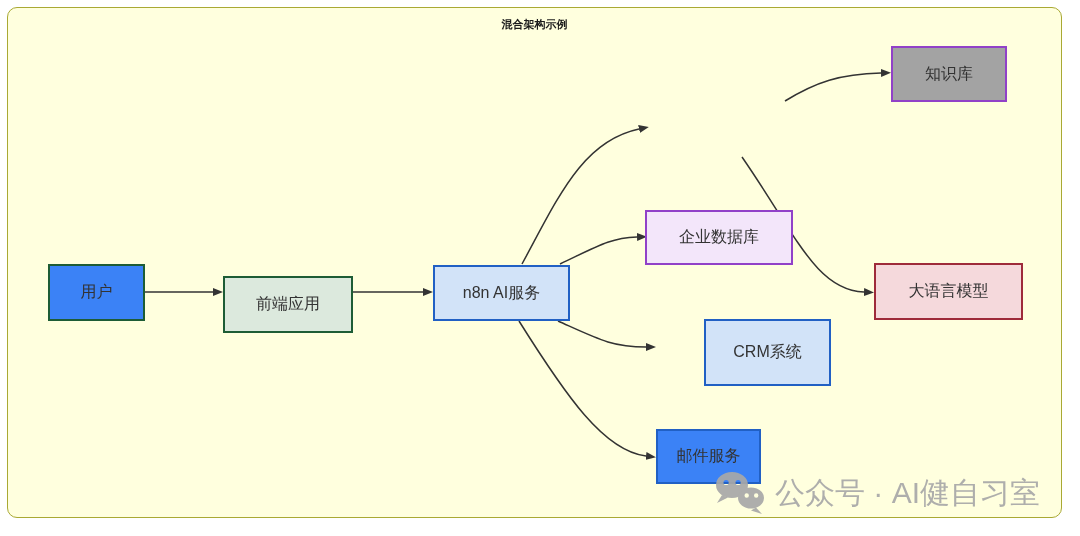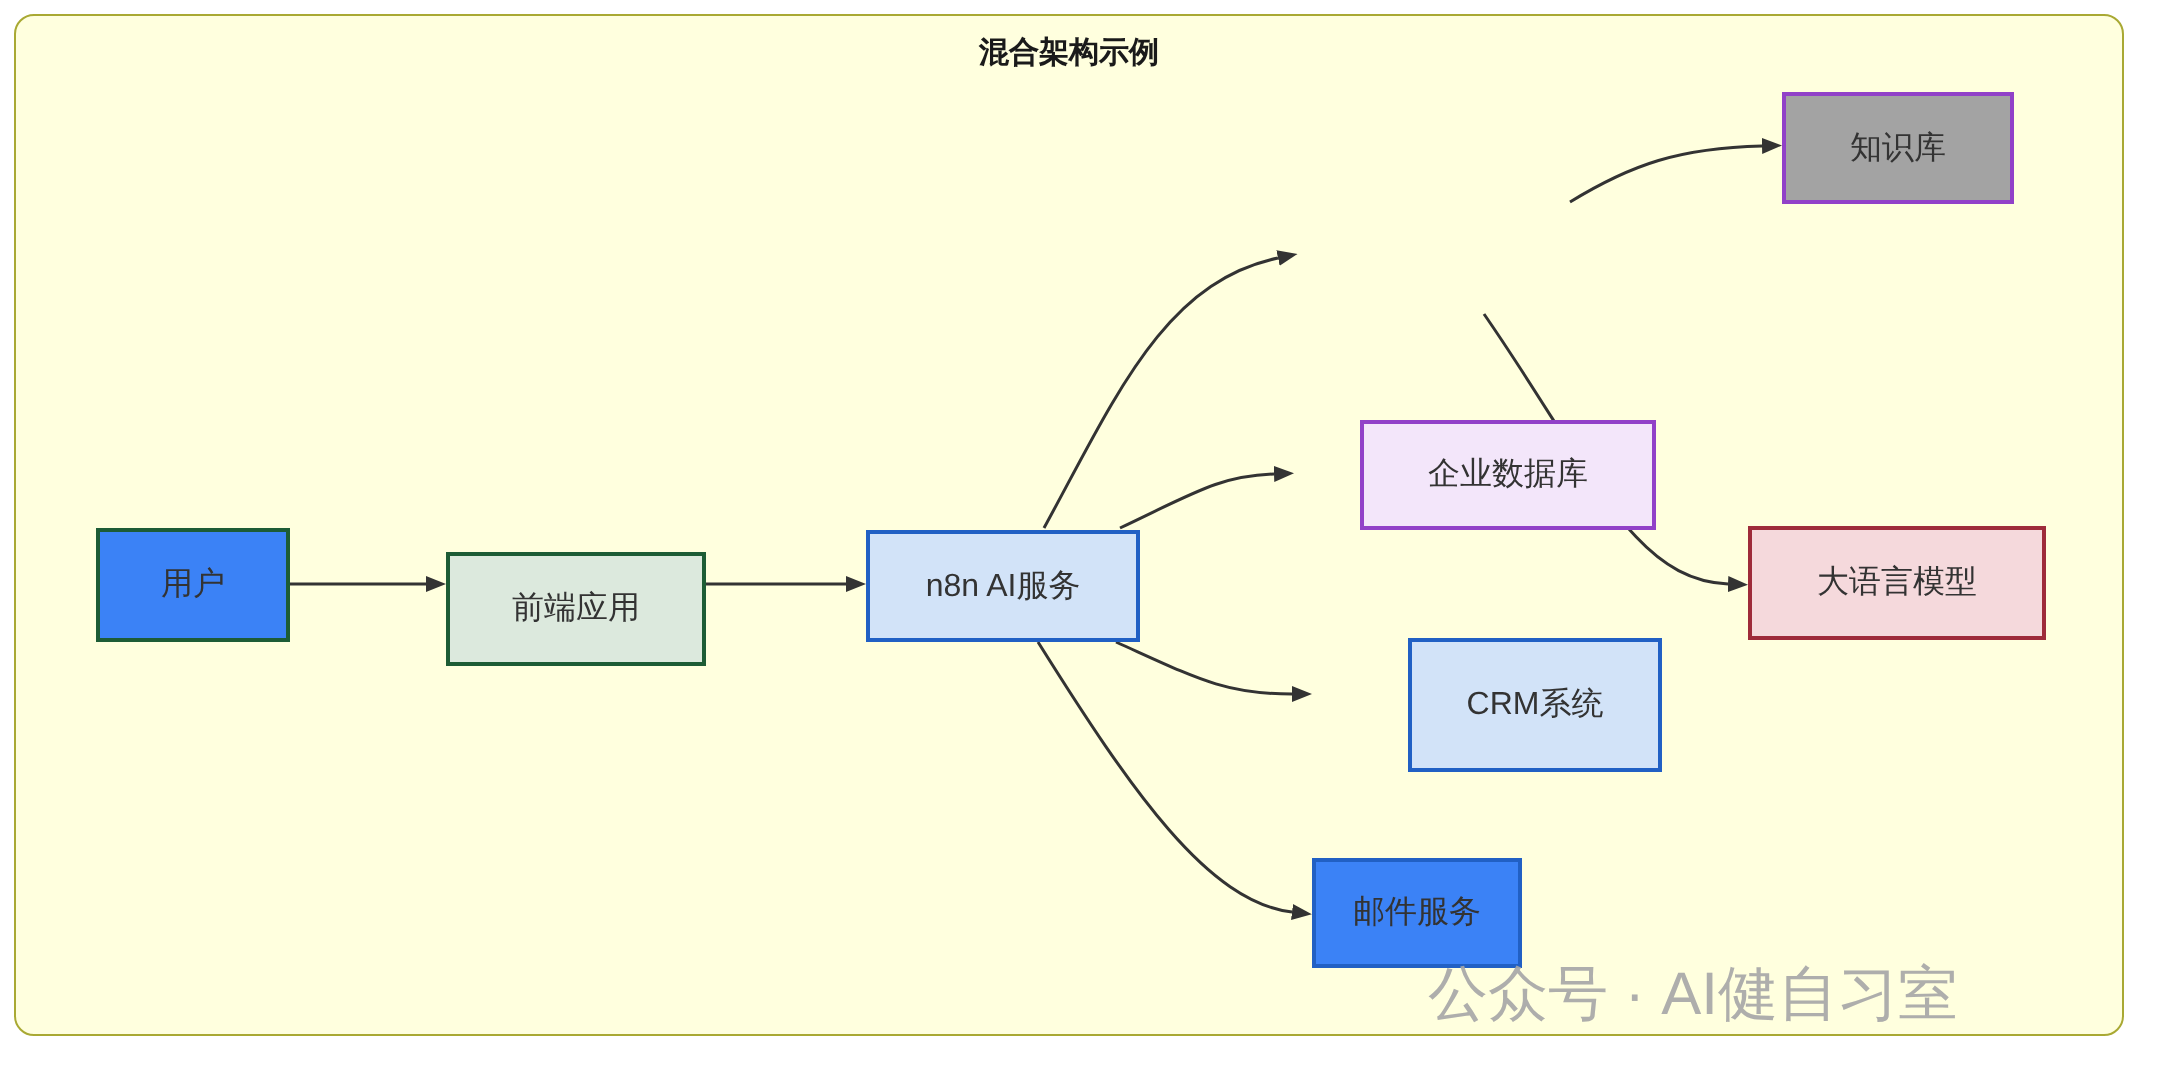--- a/index.html
+++ b/index.html
@@ -4,32 +4,32 @@
 <style>
   html,body{margin:0;padding:0;background:#ffffff;}
   body{font-family:"Liberation Sans","DejaVu Sans",sans-serif;}
   .stage{position:relative;width:1080px;height:536px;overflow:hidden;}
   .canvas{
     position:absolute;left:7px;top:7px;width:1055px;height:511px;
     border:1px solid #a9a933;border-radius:10px;box-sizing:border-box;
   }
   .diagram-title{
     position:absolute;left:0;top:9px;width:100%;text-align:center;
-    font-size:15px;font-weight:600;color:#1a1a1a;
+    font-size:11px;font-weight:600;color:#1a1a1a;
   }
   svg.edge-layer{position:absolute;left:0;top:0;width:1080px;height:536px;z-index:2;}
   .edge{fill:none;stroke-width:1.5px;}
   .node{
     position:absolute;z-index:3;box-sizing:border-box;
     display:flex;align-items:center;justify-content:center;
     font-size:16px;font-weight:500;color:#333333;
   }
   .watermark{
     position:absolute;z-index:5;left:714px;top:468px;height:50px;
-    display:flex;align-items:center;gap:9px;opacity:0.92;flex-direction:column;
+    display:flex;align-items:center;gap:9px;opacity:0.92;
   }
   .watermark-text{font-size:30px;font-weight:400;white-space:nowrap;}
 </style>
 </head>
 <body>
 
 <div class="stage">
 
   <div class="canvas" style="background: rgb(255, 255, 222); border-color: rgb(169, 169, 51);">
     <div class="diagram-title">混合架构示例</div>
@@ -69,21 +69,21 @@
 
 <div class="node" style="left: 48px; top: 264px; width: 97px; height: 57px; background: #3b82f6; border: 2px solid rgb(29, 92, 53);">
       <span>用户</span>
     </div>
     <div class="node" style="left: 223px; top: 276px; width: 130px; height: 57px; background: rgb(220, 233, 221); border: 2px solid rgb(29, 92, 53);">
       <span>前端应用</span>
     </div>
     <div class="node" style="left: 433px; top: 265px; width: 137px; height: 56px; background: rgb(210, 227, 248); border: 2px solid rgb(33, 96, 196);">
       <span>n8n AI服务</span>
     </div>
-    <div class="node" style="left: 680px; top: 210px; width: 148px; height: 55px; background: rgb(243, 230, 250); border: 2px solid rgb(145, 65, 200);">
+    <div class="node" style="left: 645px; top: 210px; width: 148px; height: 55px; background: rgb(243, 230, 250); border: 2px solid rgb(145, 65, 200);">
       <span>企业数据库</span>
     </div>
     <div class="node" style="left: 656px; top: 319px; width: 127px; height: 67px; background: rgb(210, 227, 248); border: 2px solid rgb(33, 96, 196); margin-left: 48px;">
       <span>CRM系统</span>
     </div>
     <div class="node" style="left: 656px; top: 429px; width: 105px; height: 55px; background: #3b82f6; border: 2px solid rgb(33, 96, 196);">
       <span>邮件服务</span>
     </div>
     <div class="node" style="left: 891px; top: 46px; width: 116px; height: 56px; background: #a3a3a3; border: 2px solid rgb(145, 65, 200);">
       <span>知识库</span>

